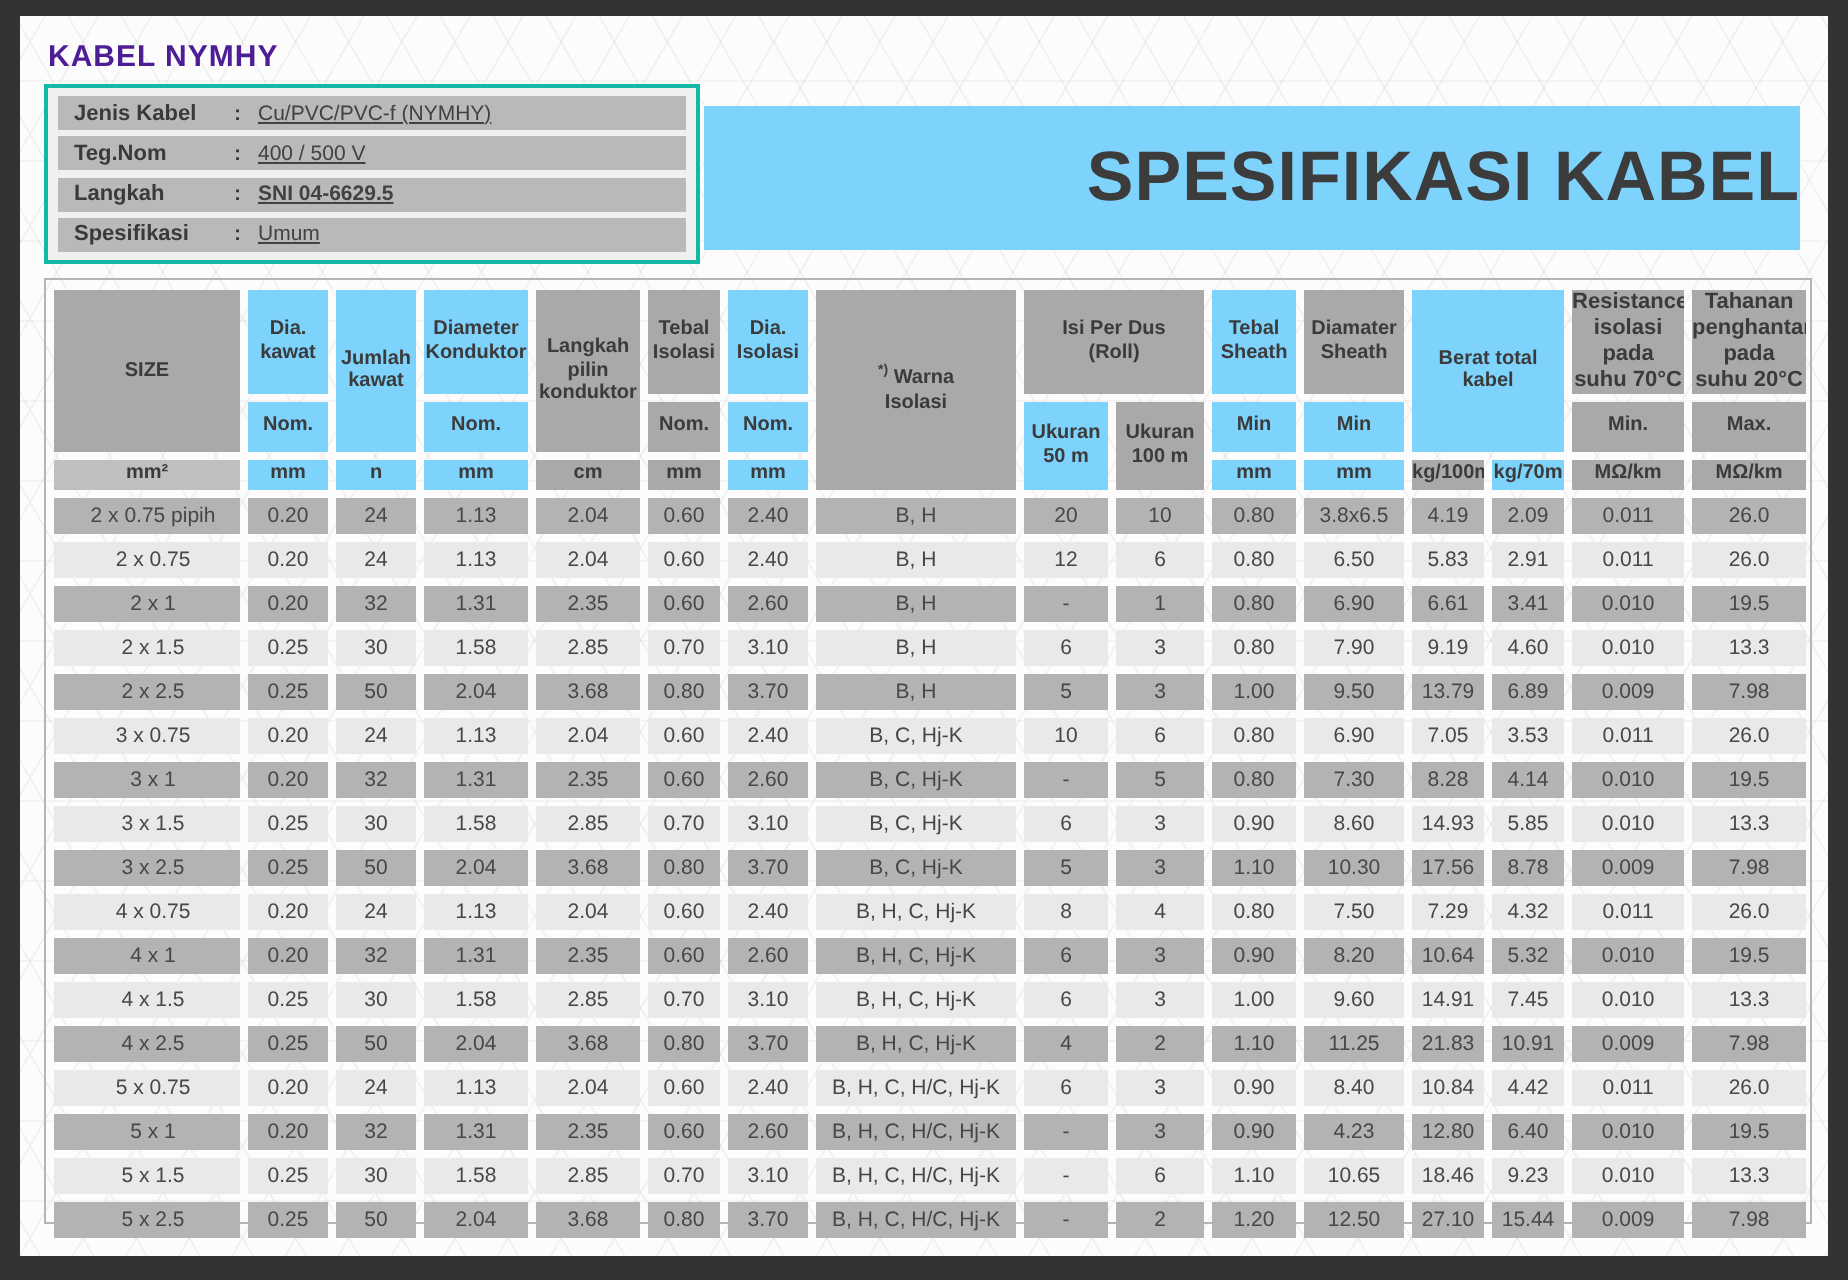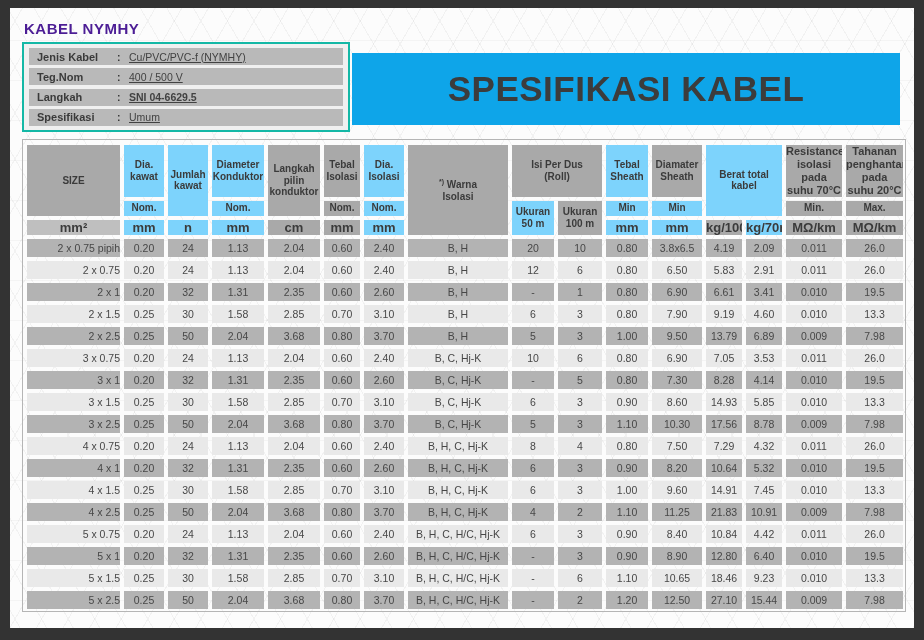--- a/index.html
+++ b/index.html
@@ -21,38 +21,38 @@
     border:2px solid #14b8a6;background:#f0f0f0;box-sizing:border-box;
     padding:4px 5px;display:flex;flex-direction:column;justify-content:space-between;}
   .info-row{background:#b9b9b9;height:17px;display:flex;align-items:center;
     padding:0 8px;font-size:10.5px;color:#3a3a3a;}
   .info-label{font-weight:bold;width:80px;font-size:11px;}
   .info-colon{width:12px;font-weight:bold;}
   .info-value{color:#424242;text-decoration:underline;}
   .info-value.bold{font-weight:bold;}
   
   .spec-panel{position:absolute;left:352px;top:53px;width:548px;height:72px;
-    background:#0ea5e9;display:flex;align-items:center;justify-content:center;}
+    background:#7dd3fc;display:flex;align-items:center;justify-content:flex-end;}
   .spec-title{font-size:35px;font-weight:bold;color:#3c3c3c;letter-spacing:.5px;}
   
   .table-wrap{position:absolute;left:22px;top:139px;width:884px;height:473px;
     border:1px solid #b5b5b5;box-sizing:border-box;padding:1px 0;}
   table{width:882px;border-collapse:separate;border-spacing:4px 4px;table-layout:fixed;}
   th,td{padding:0;margin:0;overflow:hidden;}
   th{font-size:10px;font-weight:bold;color:#3b3b3b;line-height:1.18;
      white-space:pre-line;text-align:center;vertical-align:middle;}
   th.small{font-size:11px;}
   .hd{background:#a9a9a9;}
   .hl{background:#7dd3fc;}
   .hm{background:#bfbfbf;}
   tr.hrowA th{height:44px;}
-  tr.hrowB th{height:15px;}
-  tr.hrowC th{height:15px;font-size:13px;}
+  tr.hrowB th{height:25px;}
+  tr.hrowC th{height:15px;font-size:10px;}
   td{font-size:10.5px;color:#474747;text-align:center;height:18px;vertical-align:middle;}
-  td.c0{text-align:right;padding-left:6px;}
+  td.c0{text-align:center;padding-left:6px;}
   tr.r-dark td{background:#b3b3b3;}
   tr.r-light td{background:#e9e9e9;}
   sup{font-size:7px;vertical-align:super;}
 </style>
 </head>
 <body>
 
 <div class="page-title">KABEL NYMHY</div>
 
 <div class="info-panel">
@@ -424,21 +424,21 @@
           <td>0.20</td>
           <td>32</td>
           <td>1.31</td>
           <td>2.35</td>
           <td>0.60</td>
           <td>2.60</td>
           <td>B, H, C, H/C, Hj-K</td>
           <td>-</td>
           <td>3</td>
           <td>0.90</td>
-          <td>8.90</td>
+          <td>4.23</td>
           <td>12.80</td>
           <td>6.40</td>
           <td>0.010</td>
           <td>19.5</td>
         </tr>
         <tr class="r-light">
           <td class="c0">5 x 1.5</td>
           <td>0.25</td>
           <td>30</td>
           <td>1.58</td>

